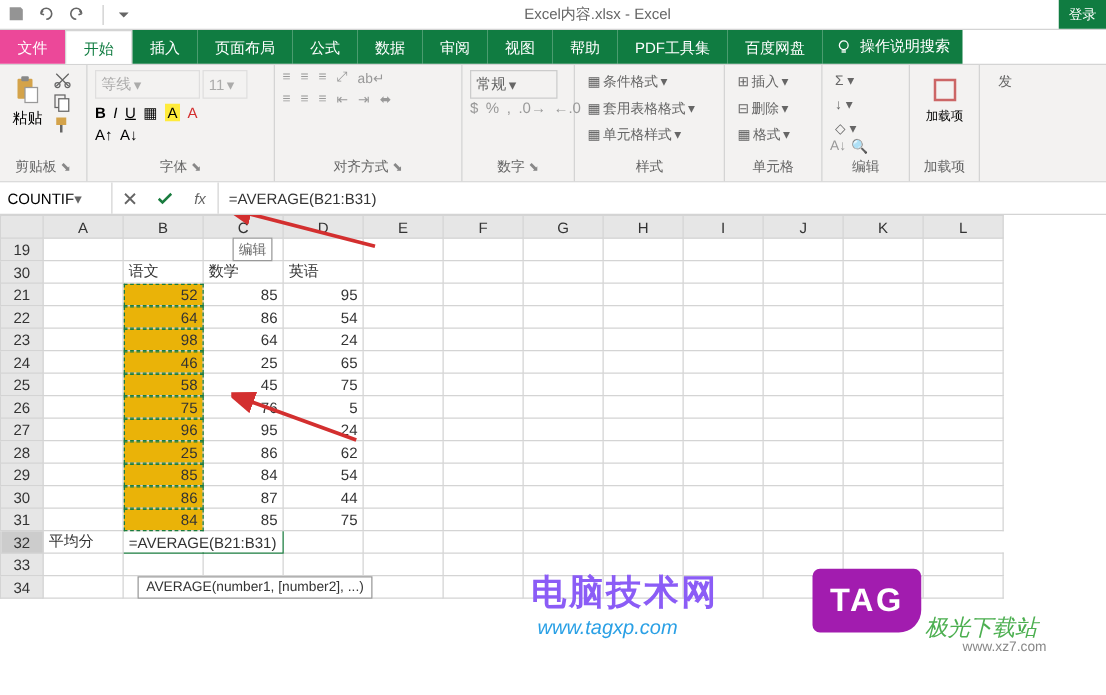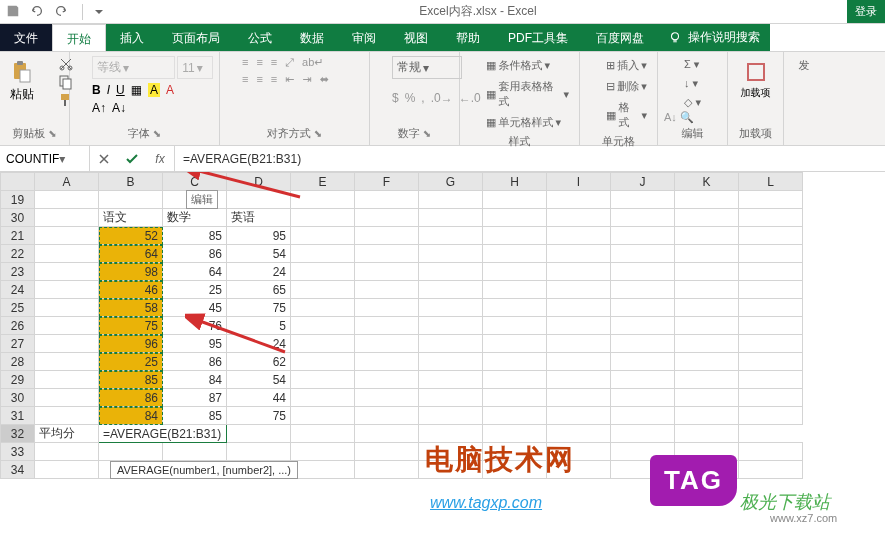--- a/index.html
+++ b/index.html
@@ -9,31 +9,31 @@
 .titlebar { background: #fff; height: 24px; display: flex; align-items: center; border-bottom: 1px solid #d4d4d4; }
 .qat { display: flex; gap: 8px; padding: 0 6px; align-items: center; }
 .qat-icon { width: 16px; height: 16px; color: #666; }
 .qat-sep { width: 1px; height: 16px; background: #ccc; margin: 0 4px; }
 .title-center { flex: 1; text-align: center; color: #666; font-size: 12px; }
 .login-btn { background: #107c41; color: #fff; padding: 4px 8px; font-size: 11px; }
 
 
 .ribbon-tabs { background: #fff; height: 28px; display: flex; align-items: stretch; border-bottom: 1px solid #d4d4d4; }
 .tab { padding: 6px 14px; color: #fff; cursor: pointer; font-size: 12px; background: #107c41; }
-.tab.file { background: #0f172a; }
+.tab.file { background: #ec4899; }
 .tab.active { background: #fff; color: #107c41; border-top: 1px solid #d4d4d4; border-left: 1px solid #d4d4d4; border-right: 1px solid #d4d4d4; }
 .tab:not(.active):not(.file) { background: #107c41; color: #fff; }
 .tell-me { display: flex; align-items: center; gap: 6px; padding: 6px 10px; color: #fff; background: #107c41; }
 
 
 .ribbon { background: #f3f2f1; height: 94px; display: flex; border-bottom: 1px solid #d4d4d4; }
 .rib-group { border-right: 1px solid #d4d4d4; padding: 4px 6px; display: flex; flex-direction: column; justify-content: space-between; }
 .rib-group-label { text-align: center; color: #666; font-size: 11px; padding-top: 2px; }
 .rib-body { display: flex; gap: 4px; flex: 1; }
-.rib-col { display: flex; flex-direction: column; gap: 2px; margin-left: 16px; }
+.rib-col { display: flex; flex-direction: column; gap: 2px; }
 .rib-btn { padding: 2px 4px; color: #666; display: flex; align-items: center; gap: 2px; }
 .rib-btn.disabled { opacity: 0.5; }
 .big-btn { display: flex; flex-direction: column; align-items: center; gap: 2px; padding: 4px; }
 .big-btn-icon { width: 24px; height: 24px; }
 
 
 .formula-bar { height: 26px; display: flex; align-items: center; border-bottom: 1px solid #d4d4d4; background: #fff; }
 .name-box { width: 90px; border-right: 1px solid #d4d4d4; padding: 0 6px; display: flex; align-items: center; justify-content: flex-start; height: 100%; }
 .name-box-dd { color: #666; }
 .fb-btns { display: flex; align-items: center; height: 100%; border-right: 1px solid #d4d4d4; }
@@ -54,22 +54,22 @@
 .grid td.sel-range { background: #eab308; }
 .grid td.formula-cell { border: 1.5px solid #1a7c3f; text-align: left; background: #fff; }
 .marching { outline: 1.5px dashed #1a7c3f; outline-offset: -1px; }
 .edit-tooltip { position: absolute; left: 186px; top: 18px; background: #fff; border: 1px solid #999; padding: 1px 4px; font-size: 11px; color: #666; }
 .formula-hint { position: absolute; left: 110px; top: 289px; background: #fff; border: 1px solid #999; padding: 2px 6px; font-size: 11px; color: #333; }
 
 
 .arrow-svg { position: absolute; pointer-events: none; }
 
 
-.wm1 { position: absolute; left: 425px; top: 441px; font-size: 28px; font-weight: bold; color: #c2410c; letter-spacing: 2px; }
-.wm1-sub { position: absolute; left: 430px; top: 494px; font-size: 16px; color: #2aa0e5; font-style: italic; text-decoration: underline; }
+.wm1 { position: absolute; left: 425px; top: 455px; font-size: 28px; font-weight: bold; color: #8b5cf6; letter-spacing: 2px; }
+.wm1-sub { position: absolute; left: 430px; top: 494px; font-size: 16px; color: #2aa0e5; font-style: italic; }
 .wm-tag { position: absolute; left: 650px; top: 455px; background: #a21caf; color: #fff; font-weight: bold; font-size: 26px; padding: 10px 14px; border-radius: 6px 6px 18px 6px; letter-spacing: 2px; }
 .wm2 { position: absolute; left: 740px; top: 490px; font-size: 18px; color: #4caf50; font-style: italic; }
 .wm2-sub { position: absolute; left: 770px; top: 512px; font-size: 11px; color: #888; }
 
 
 .launcher { font-size: 10px; color: #888; }
 
 svg { display: block; }
 </style>
 </head>
@@ -198,21 +198,21 @@
         <span>≡</span>
         <span>⇤</span>
         <span>⇥</span>
         <span>⬌</span>
       </div>
     </div>
     <div class="rib-group-label"><span>对齐方式</span> <span class="launcher">⬊</span></div>
   </div>
 
   <div class="rib-group" style="width:90px">
-    <div class="rib-body rib-col disabled" style="gap:12px">
+    <div class="rib-body rib-col disabled" style="gap:0">
       <div class="rib-btn" style="border:1px solid #ccc;width:70px"><span>常规</span> ▾</div>
       <div style="display:flex;gap:6px;color:#999">
         <span>$</span>
         <span>%</span>
         <span>,</span>
         <span>.0→</span>
         <span>←.0</span>
       </div>
     </div>
     <div class="rib-group-label"><span>数字</span> <span class="launcher">⬊</span></div>

